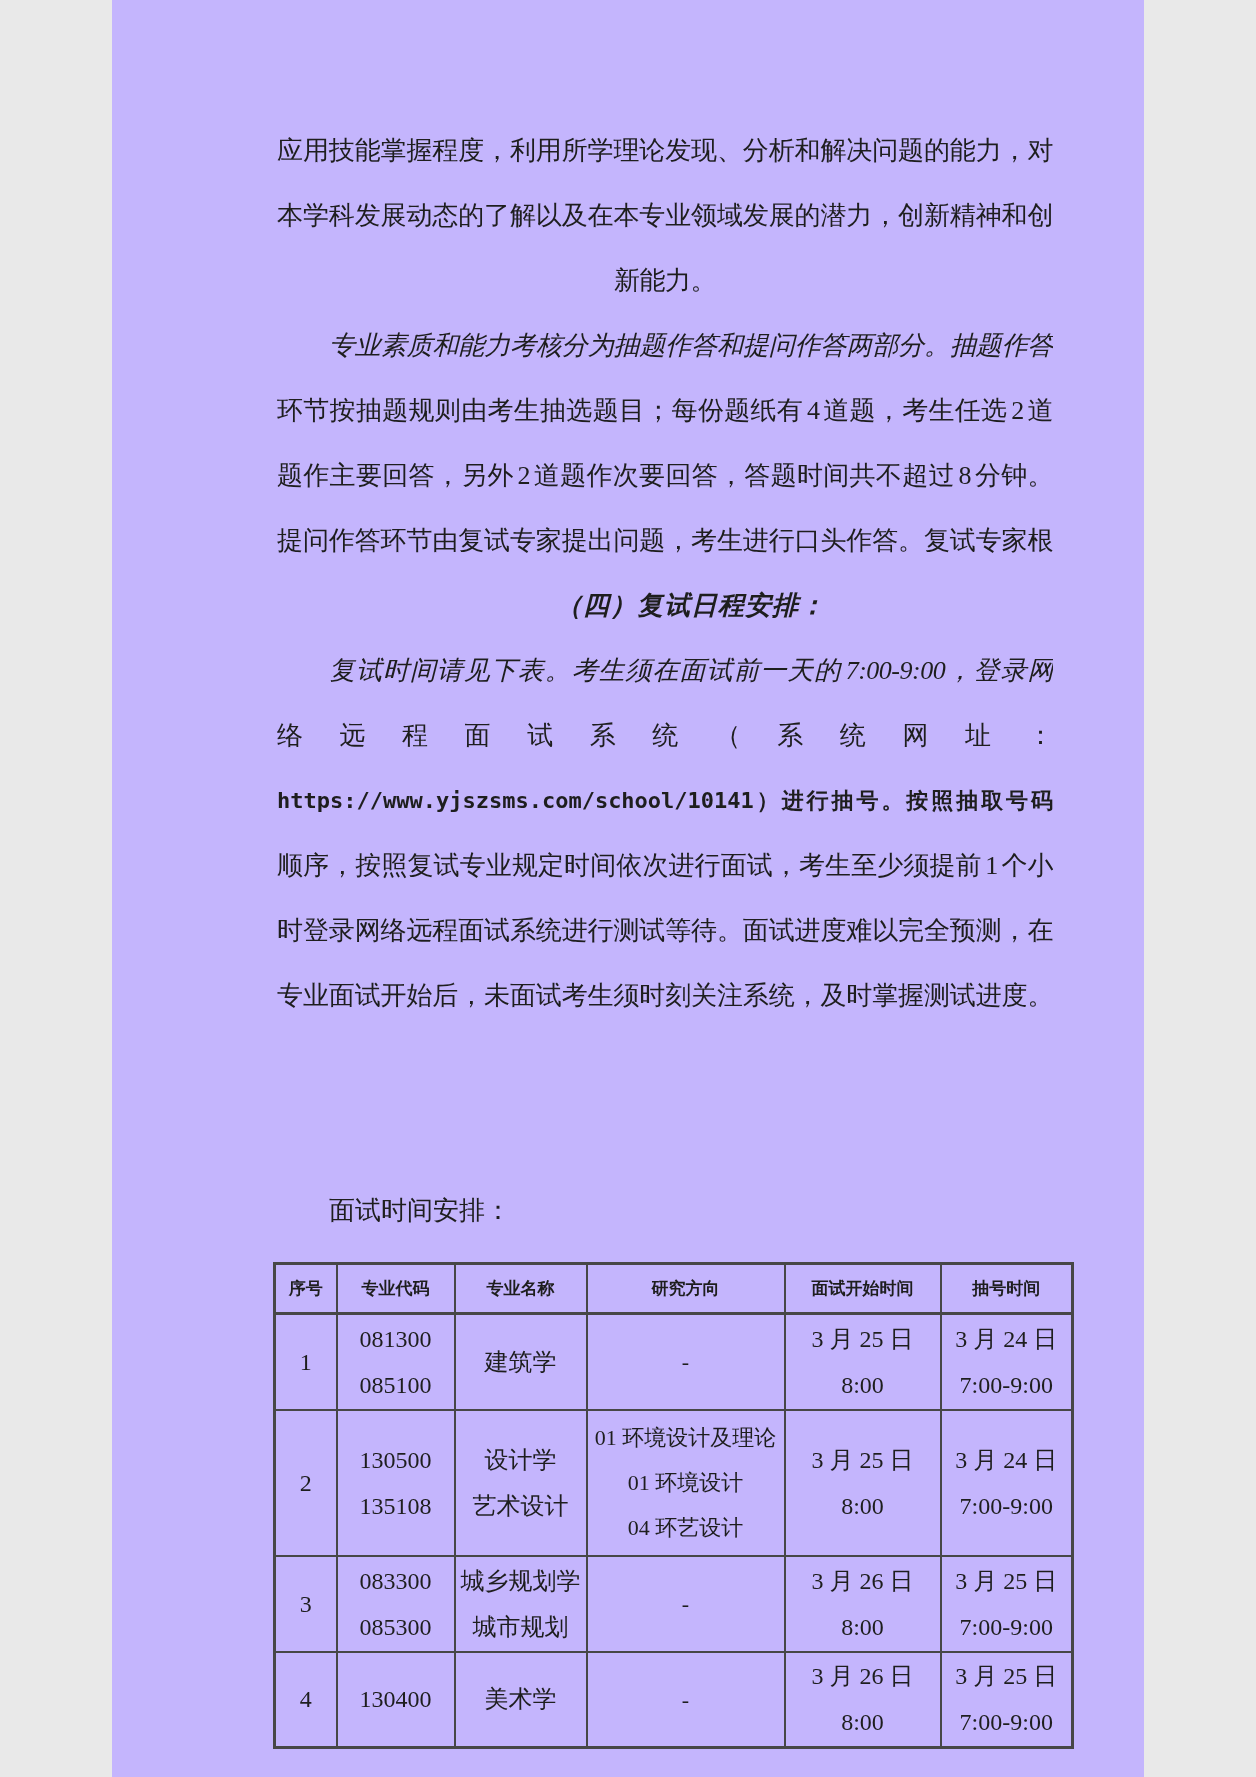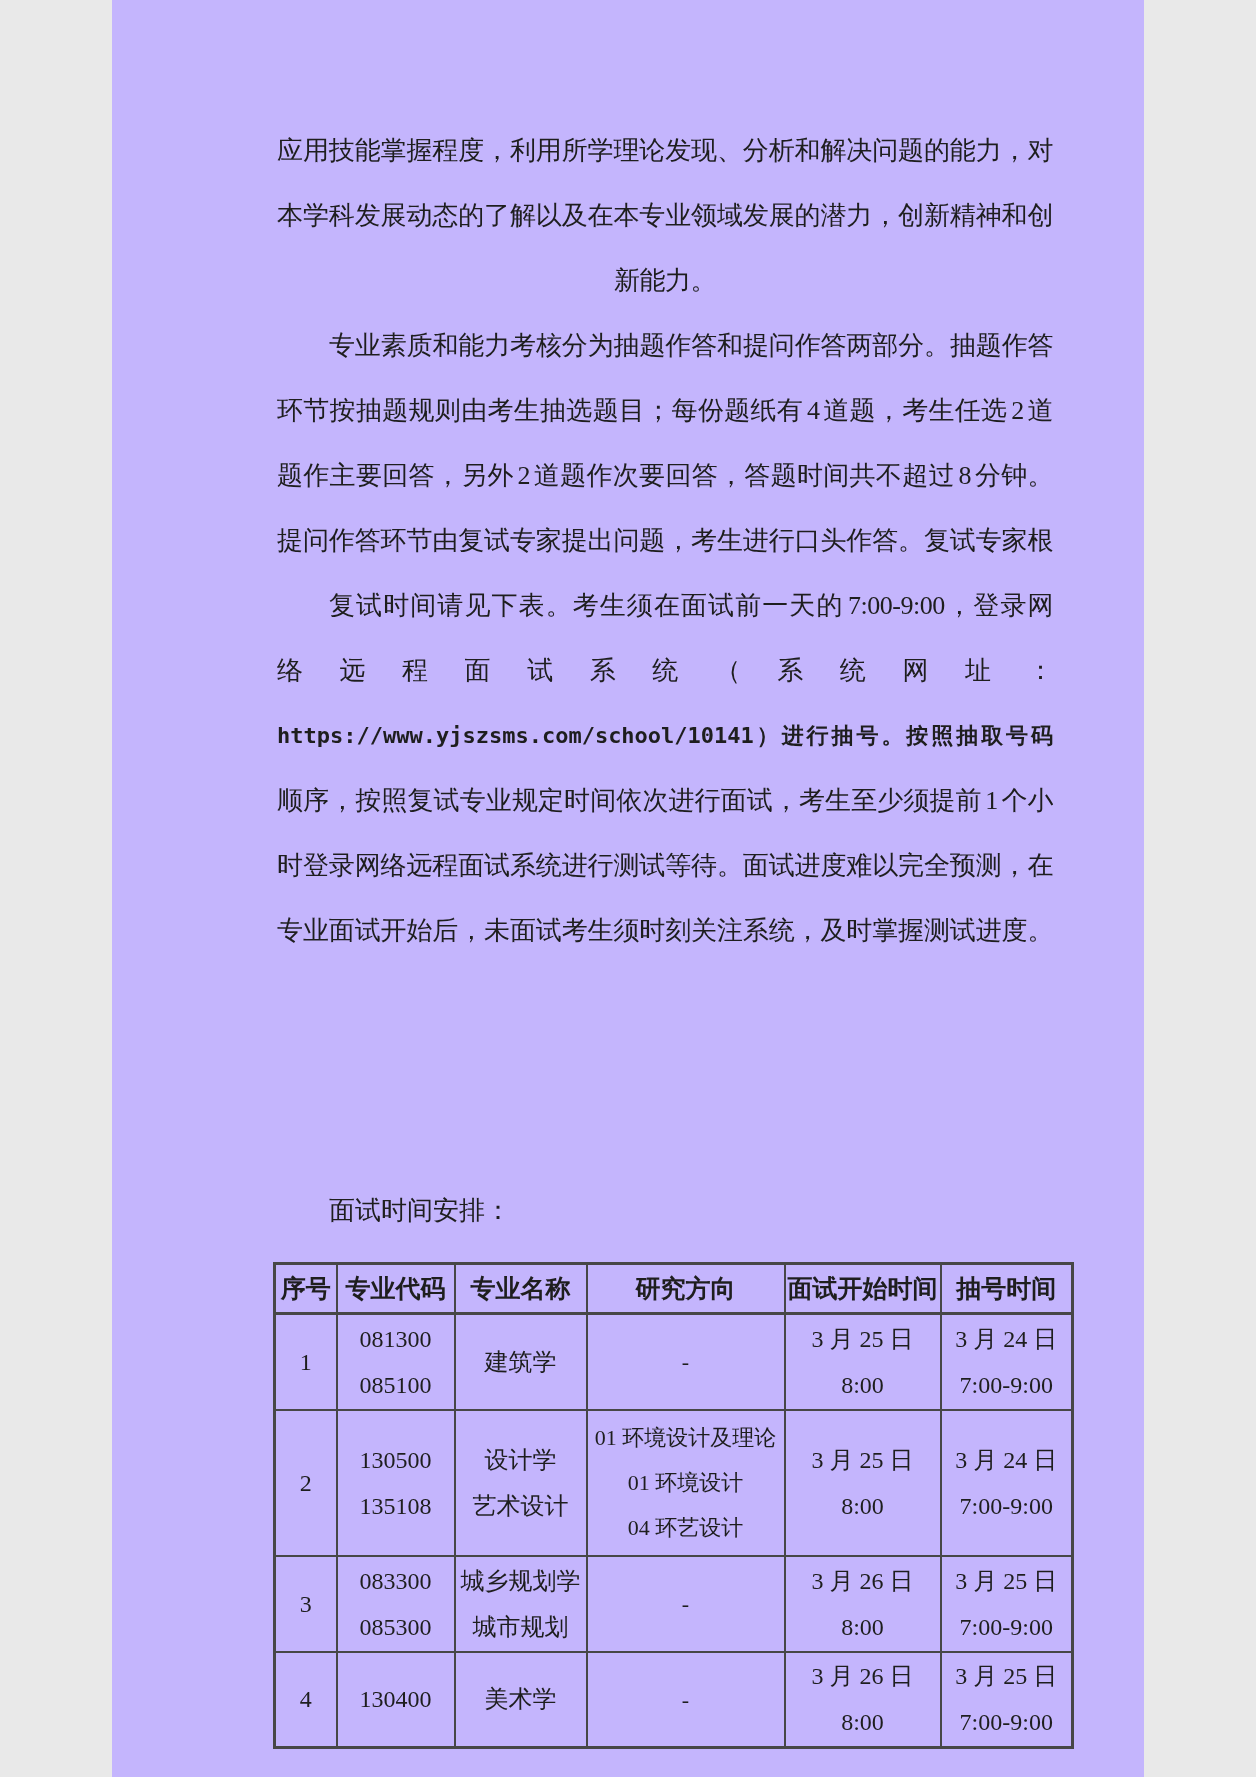--- a/index.html
+++ b/index.html
@@ -25,21 +25,21 @@
     height: 65px;
     letter-spacing: -0.5px;
     word-spacing: -3px;
     overflow: hidden;
     text-align: center;
   }
   .line.justify {
     text-align: justify;
     text-align-last: justify;
   }
-  .line.indent { text-indent: 52px; }
+  .line.indent { text-indent: 52px; font-style: italic; }
   .line.bold { font-weight: bold; letter-spacing: 1px; }
   .line.mono {
     font-family: "DejaVu Sans Mono", "Liberation Mono", monospace;
     font-size: 22px;
     letter-spacing: 0;
     font-weight: bold;
   }
   .table-title {
     font-size: 26px;
     line-height: 65px;
@@ -55,21 +55,21 @@
     table-layout: fixed;
     border: 3px solid #474747;
   }
   .schedule th, .schedule td {
     border: 2px solid #474747;
     text-align: center;
     vertical-align: middle;
     padding: 0;
   }
   .schedule th {
-    font-size: 25px;
+    font-size: 17px;
     font-weight: bold;
     font-family: Liberation Mono, monospace;
   }
   .schedule td { font-size: 24px; }
   .schedule thead tr { height: 50px; }
   .schedule thead th { border-bottom: 3px solid #474747; }
   .schedule tbody tr:nth-child(1) { height: 96px; }
   .schedule tbody tr:nth-child(2) { height: 146px; }
   .schedule tbody tr:nth-child(3) { height: 96px; }
   .schedule tbody tr:nth-child(4) { height: 96px; }
@@ -82,20 +82,21 @@
 <div class="page">
   <div class="text-block" id="text-block">
 
   <div class="line justify">应用技能掌握程度，利用所学理论发现、分析和解决问题的能力，对</div>
       <div class="line justify">本学科发展动态的了解以及在本专业领域发展的潜力，创新精神和创</div>
       <div class="line">新能力。</div>
       <div class="line justify indent">专业素质和能力考核分为抽题作答和提问作答两部分。抽题作答</div>
       <div class="line justify">环节按抽题规则由考生抽选题目；每份题纸有 4 道题，考生任选 2 道</div>
       <div class="line justify">题作主要回答，另外 2 道题作次要回答，答题时间共不超过 8 分钟。</div>
       <div class="line justify">提问作答环节由复试专家提出问题，考生进行口头作答。复试专家根</div>
+      <div class="line indent bold">（四）复试日程安排：</div>
       <div class="line justify indent">复试时间请见下表。考生须在面试前一天的 7:00-9:00，登录网</div>
       <div class="line justify">络远程面试系统（系统网址：</div>
       <div class="line justify mono">https://www.yjszsms.com/school/10141）进行抽号。按照抽取号码</div>
       <div class="line justify">顺序，按照复试专业规定时间依次进行面试，考生至少须提前 1 个小</div>
       <div class="line justify">时登录网络远程面试系统进行测试等待。面试进度难以完全预测，在</div>
       <div class="line justify">专业面试开始后，未面试考生须时刻关注系统，及时掌握测试进度。</div>
     </div>
 
   <div class="text-block" style="top: 1150px;">
     <div class="table-title">面试时间安排：</div>

